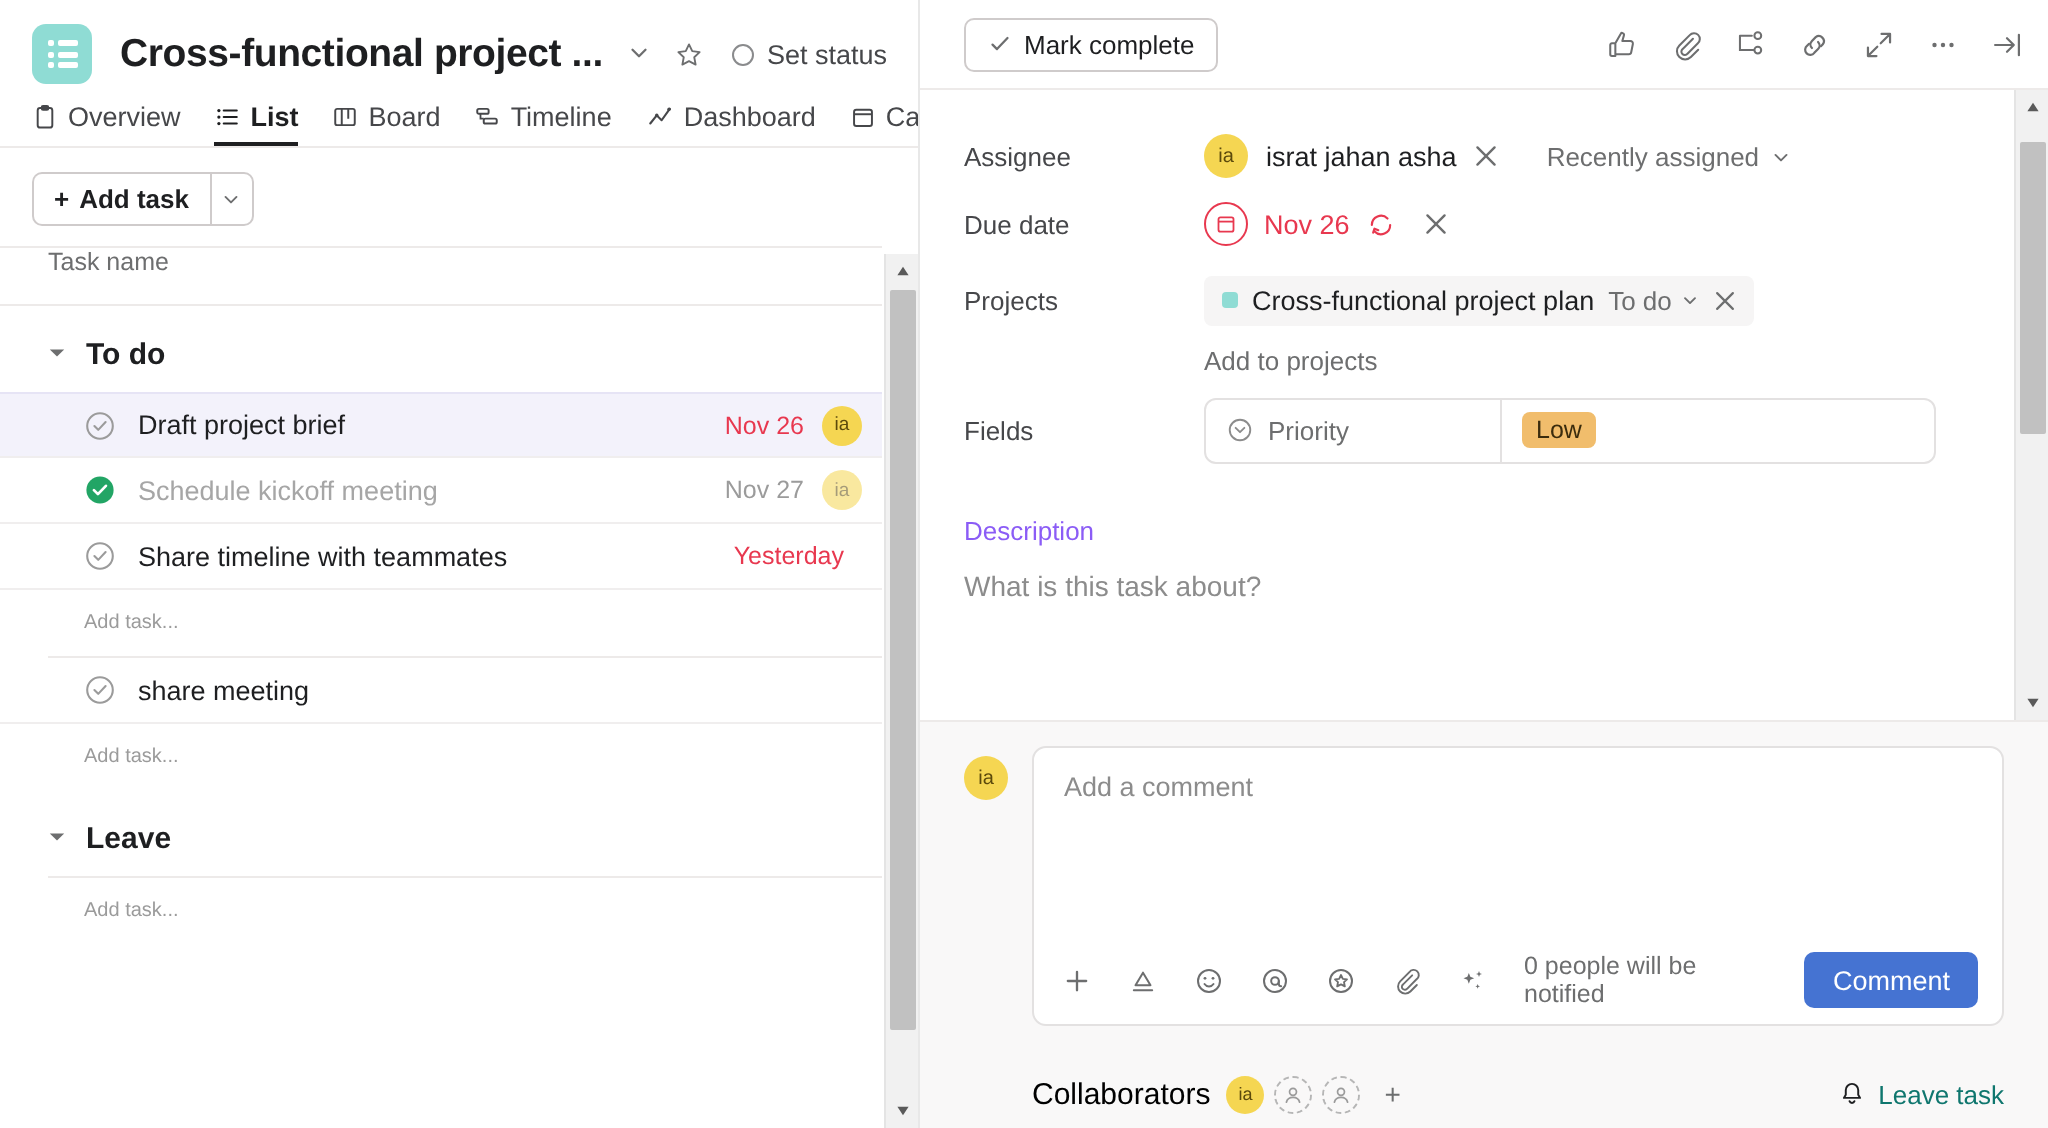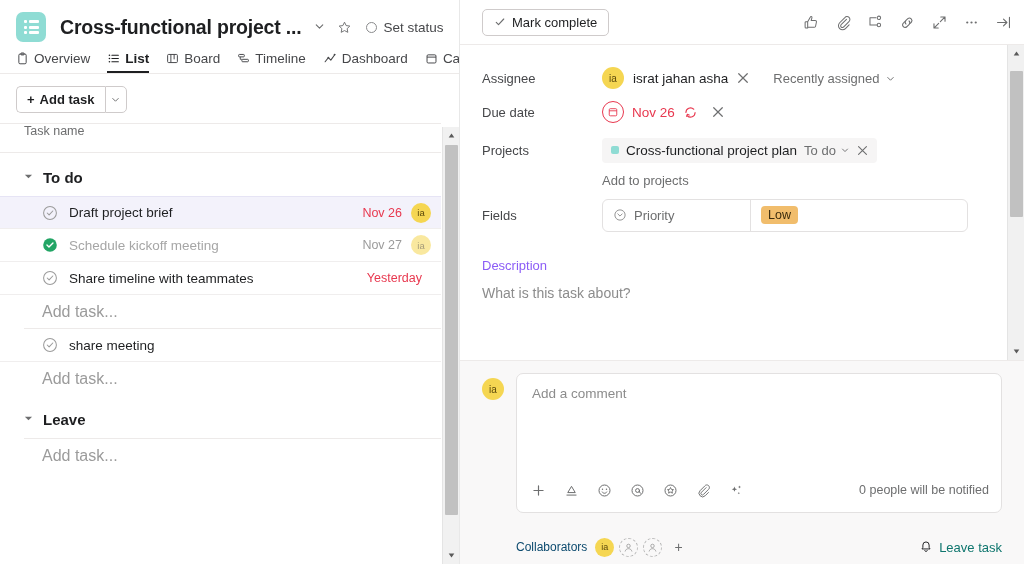--- a/index.html
+++ b/index.html
@@ -104,21 +104,21 @@
   .task-date.muted { color: #9b9b9b; }
   .avatar {
     width: 20px; height: 20px; border-radius: 50%;
     background: #f5d652; color: #5c4a0c;
     font-size: 9.5px; display: flex; align-items: center; justify-content: center;
     flex: 0 0 auto;
   }
   .avatar.faded { opacity: 0.55; }
   .addtask-row {
     height: 33px; display: flex; align-items: center;
-    padding-left: 42px; font-size: 16px; color: #9b9b9b;
+    padding-left: 42px; font-size: 10px; color: #9b9b9b;
     border-bottom: 1px solid #f0eeee;
   }
   .addtask-row.noborder { border-bottom: none; }
   .sec-divider { border-bottom: 1px solid #edeae9; margin-left: 24px; }
 
   
   .scrollbar {
     position: absolute; width: 17px; background: #f1f1f1;
     border-left: 1px solid #e4e4e4;
   }
@@ -194,21 +194,21 @@
   .notify { margin-left: auto; font-size: 12.5px; color: #6d6e6f; }
   .comment-btn {
     margin-left: 14px; background: #4573d2; color: #fff; border: none;
     border-radius: 5px; height: 28px; padding: 0 14px; font-size: 13.5px; cursor: pointer;
     font-family: "Liberation Sans", sans-serif;
   }
   .collab-bar {
     height: 34px; background: #f9f8f8; display: flex; align-items: center;
     padding: 0 22px 0 56px; gap: 8px;
   }
-  .collab-lbl { font-size: 12px; color: #0c4a6e; }
+  .collab-lbl { font-size: 15px; color: #000000; }
   .av-sm { width: 19px; height: 19px; border-radius: 50%; background: #f5d652; color: #5c4a0c;
            font-size: 9px; display: flex; align-items: center; justify-content: center; }
   .av-ghost { width: 19px; height: 19px; border-radius: 50%; border: 1.2px dashed #b6b6b6;
               display: flex; align-items: center; justify-content: center; color: #9b9b9b; margin-left: -3px; }
   .plus-sm { color: #6d6e6f; font-size: 14px; margin-left: 4px; cursor: pointer; }
   .leave { margin-left: auto; display: flex; align-items: center; gap: 6px; font-size: 13px; color: #0f766e; cursor: pointer; }
 </style>
 </head>
 <body>
 
@@ -615,20 +615,21 @@
               </svg>
           </span>
           <span class="cb-ic">
             <svg width="15" height="15" viewBox="0 0 18 18">
                 <path d="M6.5 4.2l.9 2.3 2.3.9-2.3.9-.9 2.3-.9-2.3-2.3-.9 2.3-.9z" fill="#6d6e6f"></path>
                 <path d="M12.6 3l.5 1.3 1.3.5-1.3.5-.5 1.3-.5-1.3-1.3-.5 1.3-.5z" fill="#6d6e6f"></path>
                 <path d="M11.8 10.8l.4 1 1 .4-1 .4-.4 1-.4-1-1-.4 1-.4z" fill="#6d6e6f"></path>
               </svg>
           </span>
           <span class="notify">0 people will be notified</span>
+          <button class="comment-btn">Comment</button>
         </div>
       </div>
     </div>
 
     <div class="collab-bar">
       <span class="collab-lbl">Collaborators</span>
       <span class="av-sm">ia</span>
       <span class="av-ghost">
         <svg width="11" height="11" viewBox="0 0 14 14">
             <circle cx="7" cy="5" r="2.2" fill="none" stroke="#9b9b9b" stroke-width="1.1"></circle>

